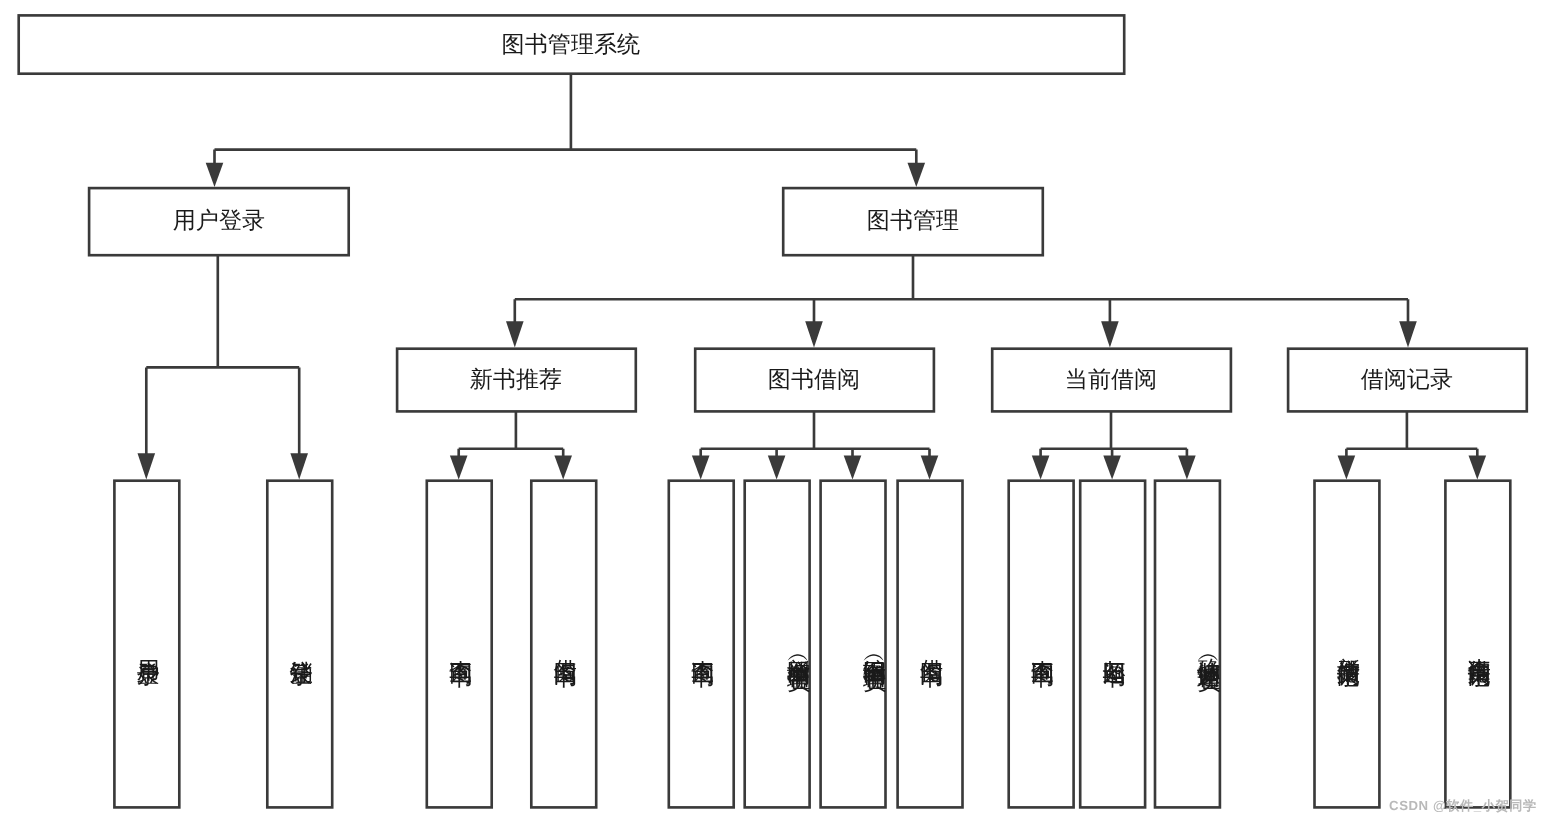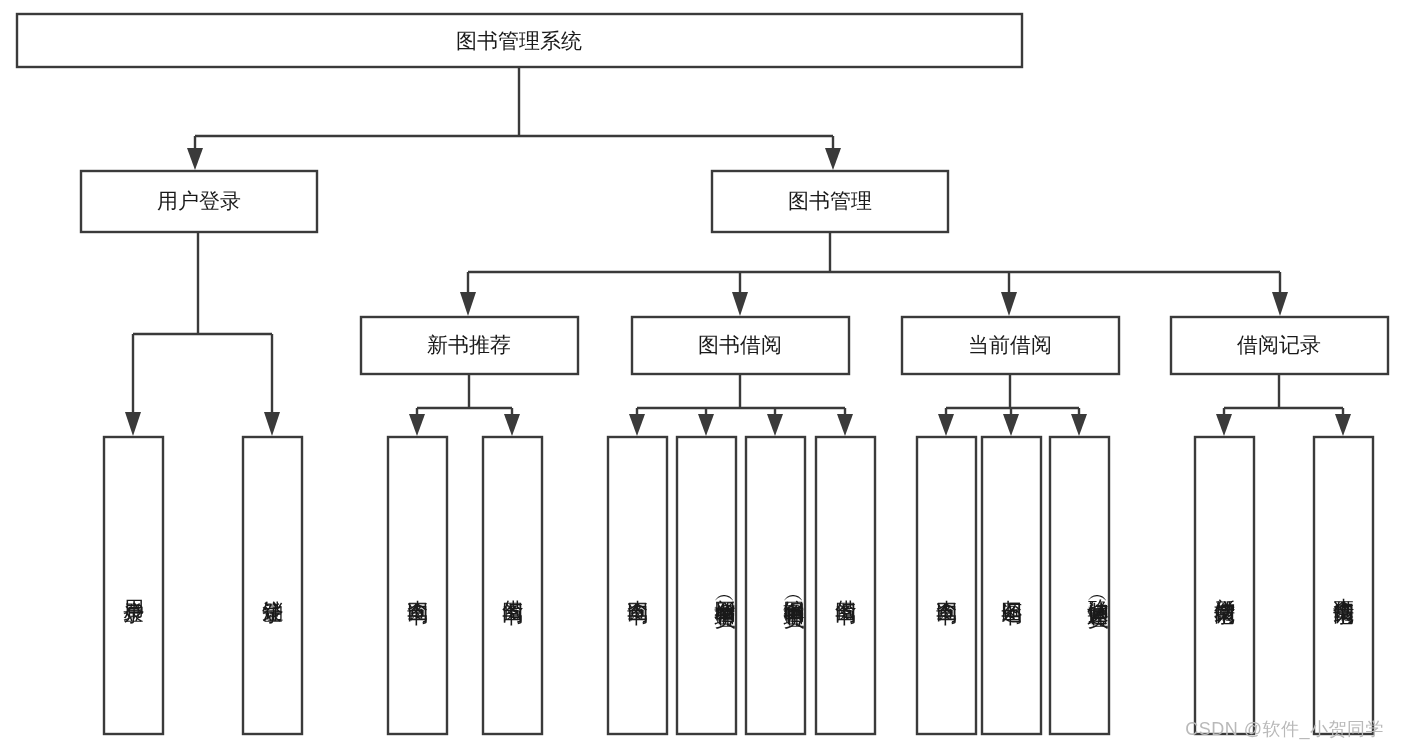--- a/index.html
+++ b/index.html
@@ -55,27 +55,28 @@
     font-size: 21px;
     line-height: 1.08;
     letter-spacing: 1.5px;
     display: flex;
     align-items: center;
     justify-content: center;
     pointer-events: none;
   }
   #watermark {
     position: absolute;
-    right: 21px;
+    right: 8px;
     bottom: 6px;
     color: #b9b9b9;
-    font-size: 18px;
+    font-size: 12px;
     font-family: "Liberation Sans", "DejaVu Sans", sans-serif;
     letter-spacing: 0.5px;
     white-space: nowrap;
+    font-weight: bold;
   }
 </style>
 </head>
 <body>
 
 <svg id="diagram" viewBox="0 0 1405 747">
 
   <g>
     <path class="connector" d="M519,67 L519,136 M195,136 L833,136 M195,136 L195,157 M833,136 L833,157"></path>
     <polygon class="arrow-head" points="195,170 187,148 203,148"></polygon>

